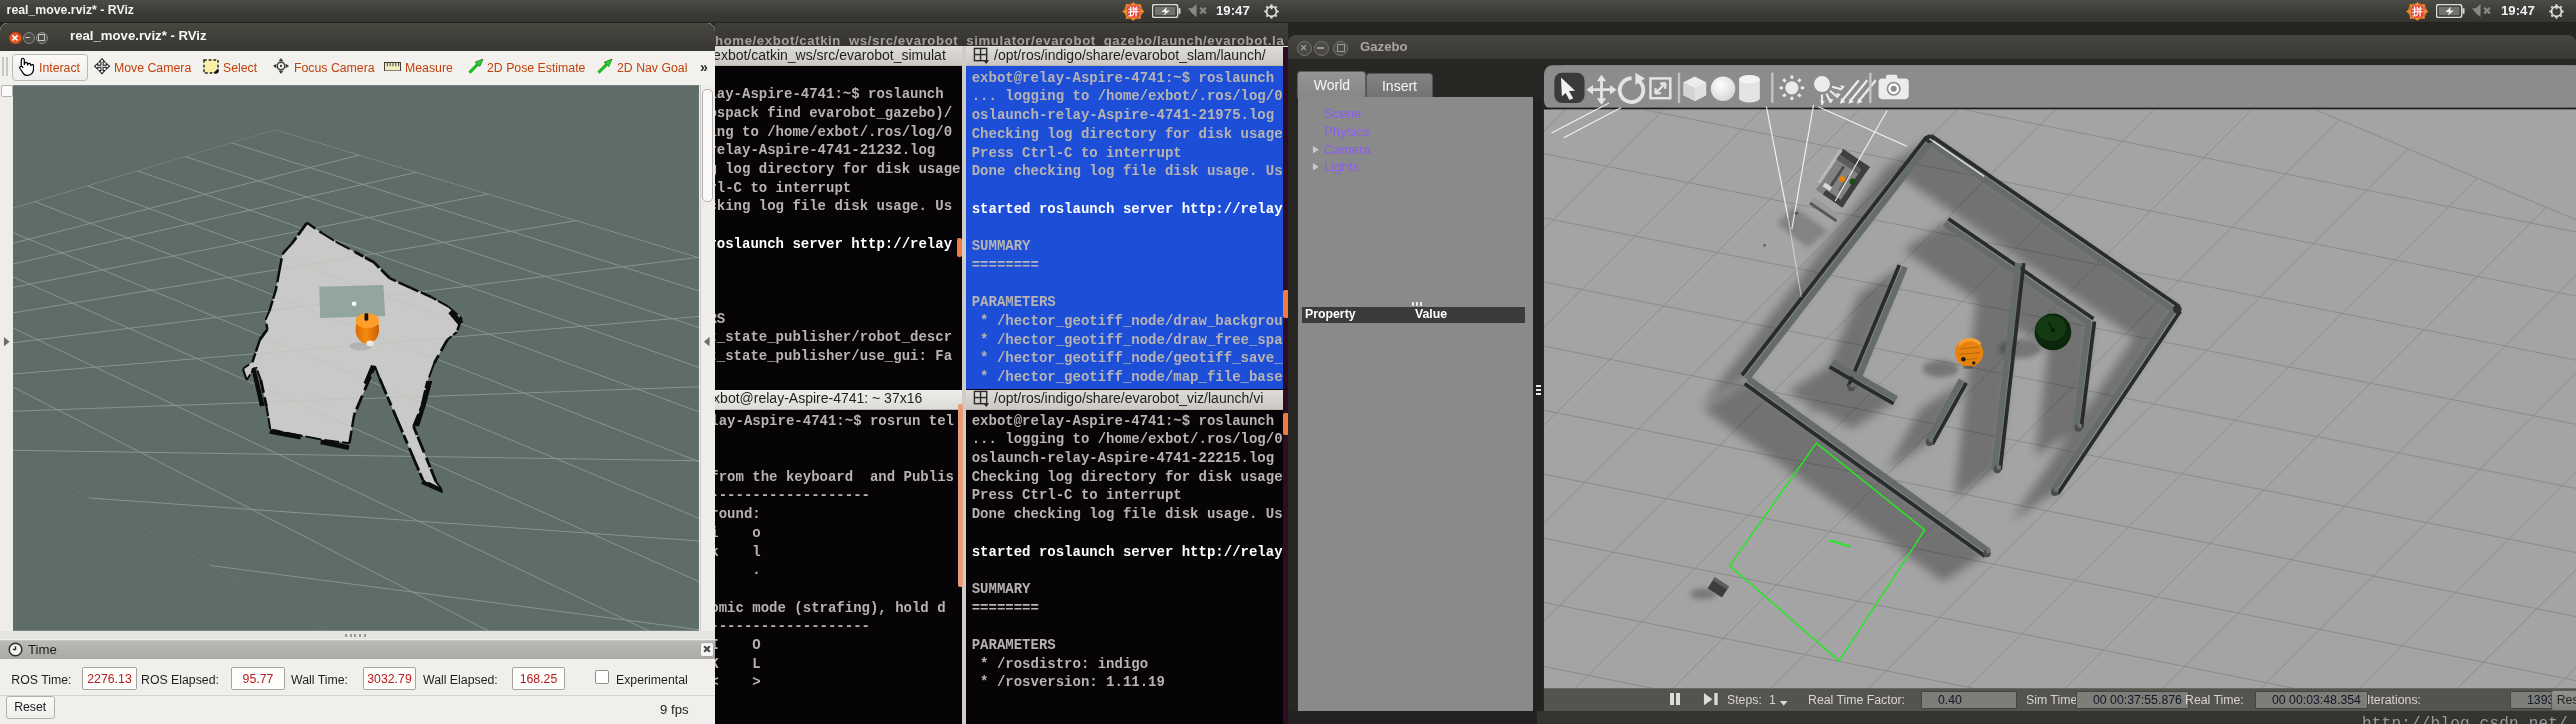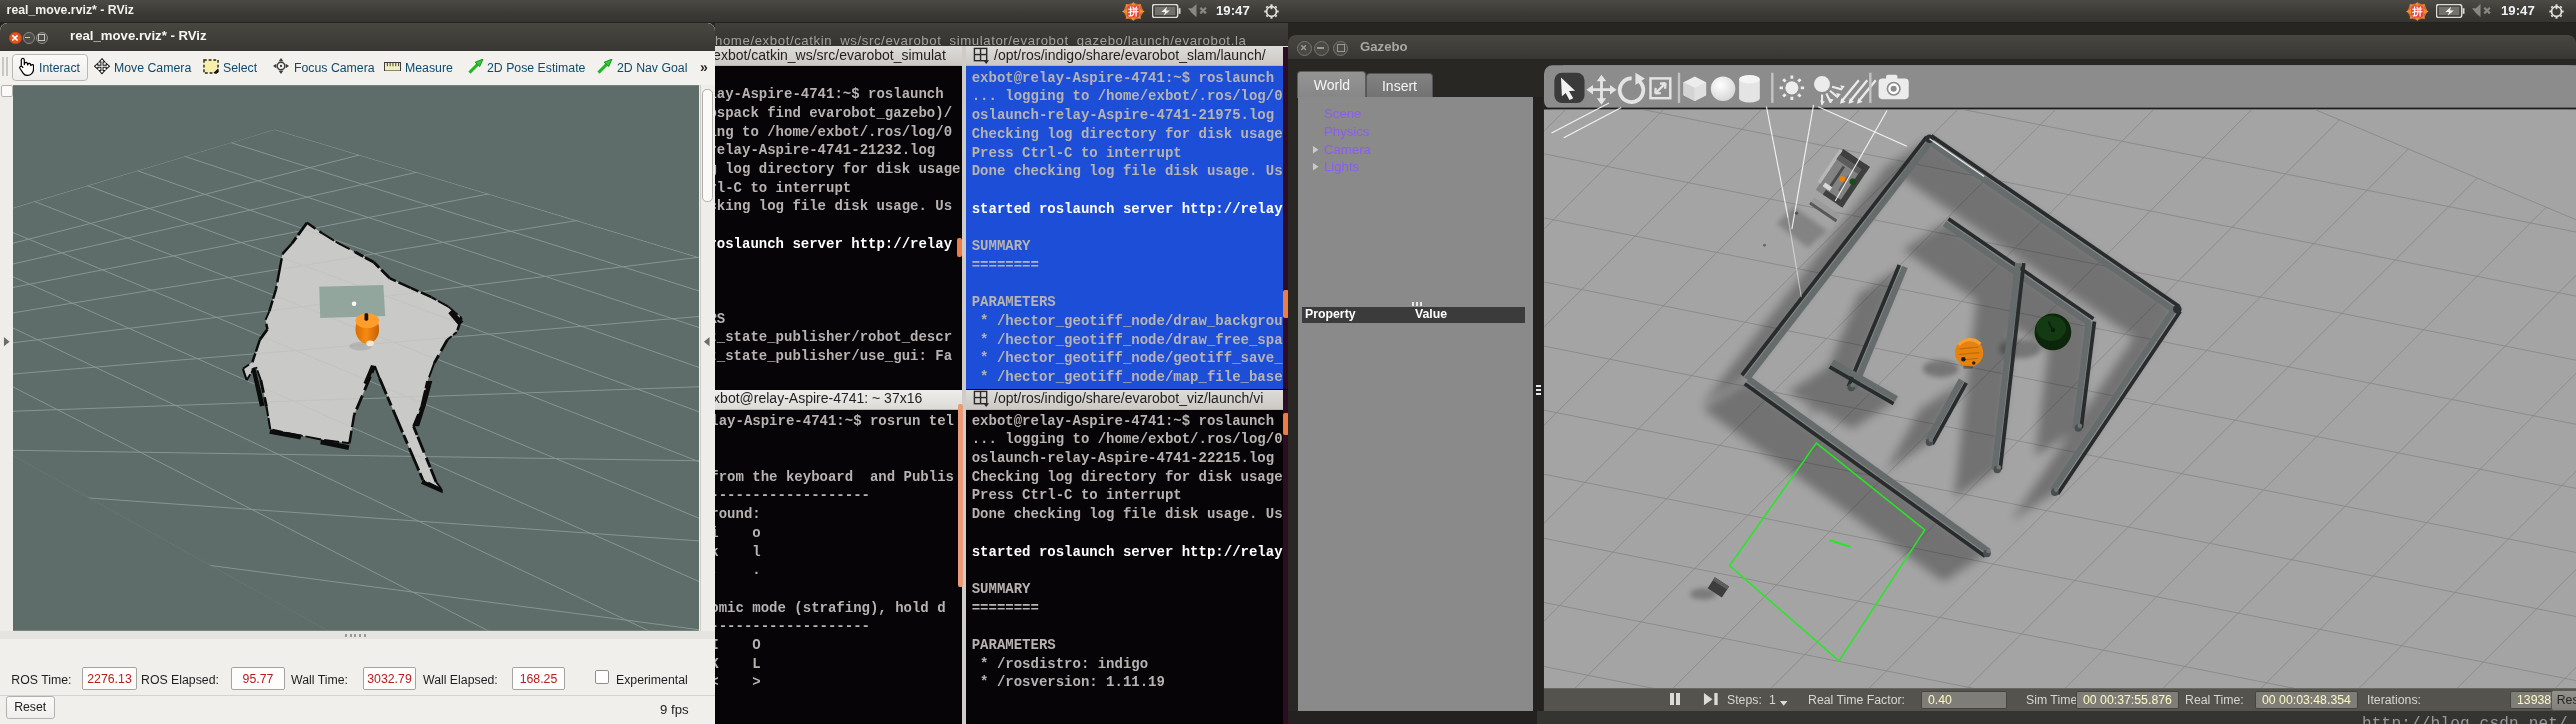--- a/index.html
+++ b/index.html
@@ -10,21 +10,21 @@
 #topbar .title{left:6.6px;top:2.8px;font-size:12.3px;font-weight:bold;color:#f3f1ee;}
 .trayclock{font-size:13.2px;color:#eef1f5;font-weight:bold;}
 
 .tbar{background:linear-gradient(#47463f,#3d3c37 70%,#373632);}
 
 #rvwin{left:0;top:22.6px;width:715px;height:702px;background:#f0efec;border-radius:7.5px 7.5px 0 0;overflow:hidden;}
 #rvtitle{left:0;top:0;width:715px;height:28px;border-radius:7.5px 7.5px 0 0;}
 #rvtitle .t{left:70px;top:5.7px;font-size:13.2px;font-weight:bold;color:#f7f6f3;}
 #rvtool{left:0;top:28px;width:715px;height:34px;background:#f2f1ee;border-bottom:0.9px solid #d8d6d2;}
 .rbtn{top:3.8px;height:24.5px;border:0.9px solid #b9b7b3;border-radius:3.8px;background:linear-gradient(#fbfaf9,#efeeec);}
-.tbt{font-size:12.3px;color:#0c4a6e;top:10.4px;}
+.tbt{font-size:12.3px;color:#c2410c;top:10.4px;}
 .tbi{top:8.5px;}
 
 #timehdr{left:0;top:617px;width:715px;height:19px;background:linear-gradient(#bcbab7,#aaa8a5);border-top:0.9px solid #c8c6c3;border-bottom:0.9px solid #989692;}
 #timerow{left:0;top:636px;width:715px;height:37px;background:#f0efec;}
 #botrow{left:0;top:672px;width:715px;height:29px;background:#f0efec;border-top:0.9px solid #d5d3cf;}
 .fld{top:8.5px;height:21px;background:#fdfdfc;border:0.9px solid #a6a4a0;border-radius:1.9px;font-size:12.3px;color:#b91c1c;text-align:center;line-height:22px;}
 .lbl{top:14px;font-size:12.3px;color:#1e1e1e;}
 
 #termwin{left:715px;top:22.6px;width:573px;height:702px;background:#060307;overflow:hidden;}
 #termtitle{left:0;top:0;width:573px;height:23.6px;background:linear-gradient(#413f3b,#383733 70%,#33322e);}
@@ -32,21 +32,21 @@
 .tpre{font-family:"Liberation Mono",monospace;font-size:14px;font-weight:bold;color:#b6b3b0;
 line-height:18.7px;white-space:pre;margin:0;}
 .wline{color:#ffffff;}
 
 #gzwin{left:1288px;top:22.6px;width:1288px;height:702px;background:#282723;border-radius:7.5px 7.5px 0 0;overflow:hidden;margin-top:12px;}
 #gztitle{left:0;top:0;width:1288px;height:24.5px;border-radius:7.5px 7.5px 0 0;}
 #gztitle .t{left:72px;top:4.7px;font-size:13.2px;font-weight:bold;color:#aaa7a2;}
 .gztab{top:36px;height:26.4px;font-size:14px;color:#f5f5f5;text-align:center;}
 .gtree{font-size:13.2px;color:#8b5cf6;}
 .gzlbl{font-size:12.3px;color:#d8d6d2;top:3.8px;}
-.gzbox{top:1.9px;height:16px;background:#7f7d78;border-radius:1.9px;font-size:12.3px;color:#fef9c3;line-height:16px;padding-left:6px;border:0.9px solid #45443f;}
+.gzbox{top:1.9px;height:16px;background:#7f7d78;border-radius:1.9px;font-size:12.3px;color:#0f172a;line-height:16px;padding-left:16px;border:0.9px solid #45443f;}
 </style></head><body>
 <div id="stage">
 <div id="topbar" class="a">
       <div class="a title">real_move.rviz* - RViz</div>
       <svg class="a" style="left:1122px;top:1.9px" width="22.6" height="19" viewBox="0 0 24 20">
         <polygon points="12,0 15,4 20,2 19,7 24,10 19,13 20,18 15,16 12,20 9,16 4,18 5,13 0,10 5,7 4,2 9,4" fill="#f5a623"></polygon>
         <polygon points="12,1 20,2.5 23,10 19,17.5 12,19 5,17.5 1.5,10 4,2.5" fill="#f08030" opacity="0.7"></polygon>
         <rect x="5.5" y="3.5" width="13" height="13" rx="2.5" fill="#e8413a"></rect>
         <text x="12" y="13.6" font-size="11" font-weight="bold" fill="#fff" text-anchor="middle" font-family="Liberation Sans">拼</text>
       </svg>
@@ -102,21 +102,21 @@
           <line x1="14.4" y1="14.4" x2="13.2" y2="13.2" stroke-width="2.2"></line>
           <line x1="9.0" y1="16.6" x2="9.0" y2="14.9" stroke-width="2.2"></line>
           <line x1="3.6" y1="14.4" x2="4.8" y2="13.2" stroke-width="2.2"></line>
           <line x1="1.4" y1="9.0" x2="3.1" y2="9.0" stroke-width="2.2"></line>
           <line x1="3.6" y1="3.6" x2="4.8" y2="4.8" stroke-width="2.2"></line>
         </g>
       </svg>
     </div>
 <div id="termwin" class="a">
 <div id="termtitle" class="a">
-        <div class="a" style="left:0;top:10px;font-size:13.2px;font-weight:normal;color:#a5a29d;white-space:nowrap;letter-spacing:0.6px">home/exbot/catkin_ws/src/evarobot_simulator/evarobot_gazebo/launch/evarobot.la</div>
+        <div class="a" style="left:0;top:10px;font-size:13.2px;font-weight:bold;color:#a5a29d;white-space:nowrap;letter-spacing:0.6px">home/exbot/catkin_ws/src/evarobot_simulator/evarobot_gazebo/launch/evarobot.la</div>
       </div>
 
 <div class="a" style="left:0;top:23.6px;width:249px;height:343px;overflow:hidden;background:#070408">
  <div class="a ttab" style="left:0;top:0;width:249px;background:linear-gradient(#dedcd8,#ccc9c5);border-bottom:0.9px solid #b9b6b2">
           <span style="position:absolute;left:-1.9px;top:0.9px">exbot/catkin_ws/src/evarobot_simulat</span>
         </div>
  <pre class="a tpre" style="left:-6.6px;top:39px">lay-Aspire-4741:~$ roslaunch
 ospack find evarobot_gazebo)/
 ing to /home/exbot/.ros/log/0
 relay-Aspire-4741-21232.log
@@ -421,20 +421,31 @@
             <stop offset="1" stop-color="#c85f00"></stop>
           </linearGradient>
         </defs>
         <ellipse cx="376" cy="259" rx="12.5" ry="15.5" fill="url(#rg)"></ellipse>
         <ellipse cx="376" cy="250" rx="12.5" ry="8" fill="#ff9e2a"></ellipse>
         <rect x="373" y="242" width="4" height="8" rx="1.5" fill="#151515"></rect>
         <ellipse cx="379" cy="274" rx="4" ry="3" fill="#f2e7d8"></ellipse>
       </svg>
       <div class="a" style="left:0;top:608px;width:715px;height:8.5px;background:#e6e4e1"></div>
       <div class="a" style="left:345px;top:611px;width:22.6px;height:3.8px;background:repeating-linear-gradient(90deg,#9a9894 0 1.9px,transparent 1.9px 4.7px)"></div>
+      <div id="timehdr" class="a">
+        <svg class="a" style="left:7.5px;top:1.9px" width="15" height="15" viewBox="0 0 16 16">
+<circle cx="8" cy="8" r="6.7" fill="#f5f4f2" stroke="#2e2d2b" stroke-width="1.6"></circle>
+<path d="M8 4.5 V8 H5.2" stroke="#2e2d2b" stroke-width="1.6" fill="none"></path>
+        </svg>
+        <div class="a" style="left:28px;top:1.9px;font-size:13.2px;color:#1c1c1c">Time</div>
+        <div class="a" style="left:700px;top:1.9px;width:12.3px;height:12.3px;background:#f6f5f3;border:0.9px solid #a9a7a3;border-radius:2.8px"></div>
+        <svg class="a" style="left:700px;top:1.9px" width="14" height="14" viewBox="0 0 15 15">
+          <path d="M4.5 4.5 L10.5 10.5 M10.5 4.5 L4.5 10.5" stroke="#4a4946" stroke-width="2.2"></path>
+        </svg>
+      </div>
       <div id="timerow" class="a">
         <div class="a lbl" style="left:11.3px">ROS Time:</div>
         <div class="a fld" style="left:82px;width:53px">2276.13</div>
         <div class="a lbl" style="left:141px">ROS Elapsed:</div>
         <div class="a fld" style="left:231px;width:52px">95.77</div>
         <div class="a lbl" style="left:291px">Wall Time:</div>
         <div class="a fld" style="left:363px;width:51px">3032.79</div>
         <div class="a lbl" style="left:423px">Wall Elapsed:</div>
         <div class="a fld" style="left:512px;width:51px">168.25</div>
         <div class="a" style="left:595px;top:11.3px;width:12.3px;height:12.3px;background:#fff;border:0.9px solid #908e8a;border-radius:1.9px"></div>

